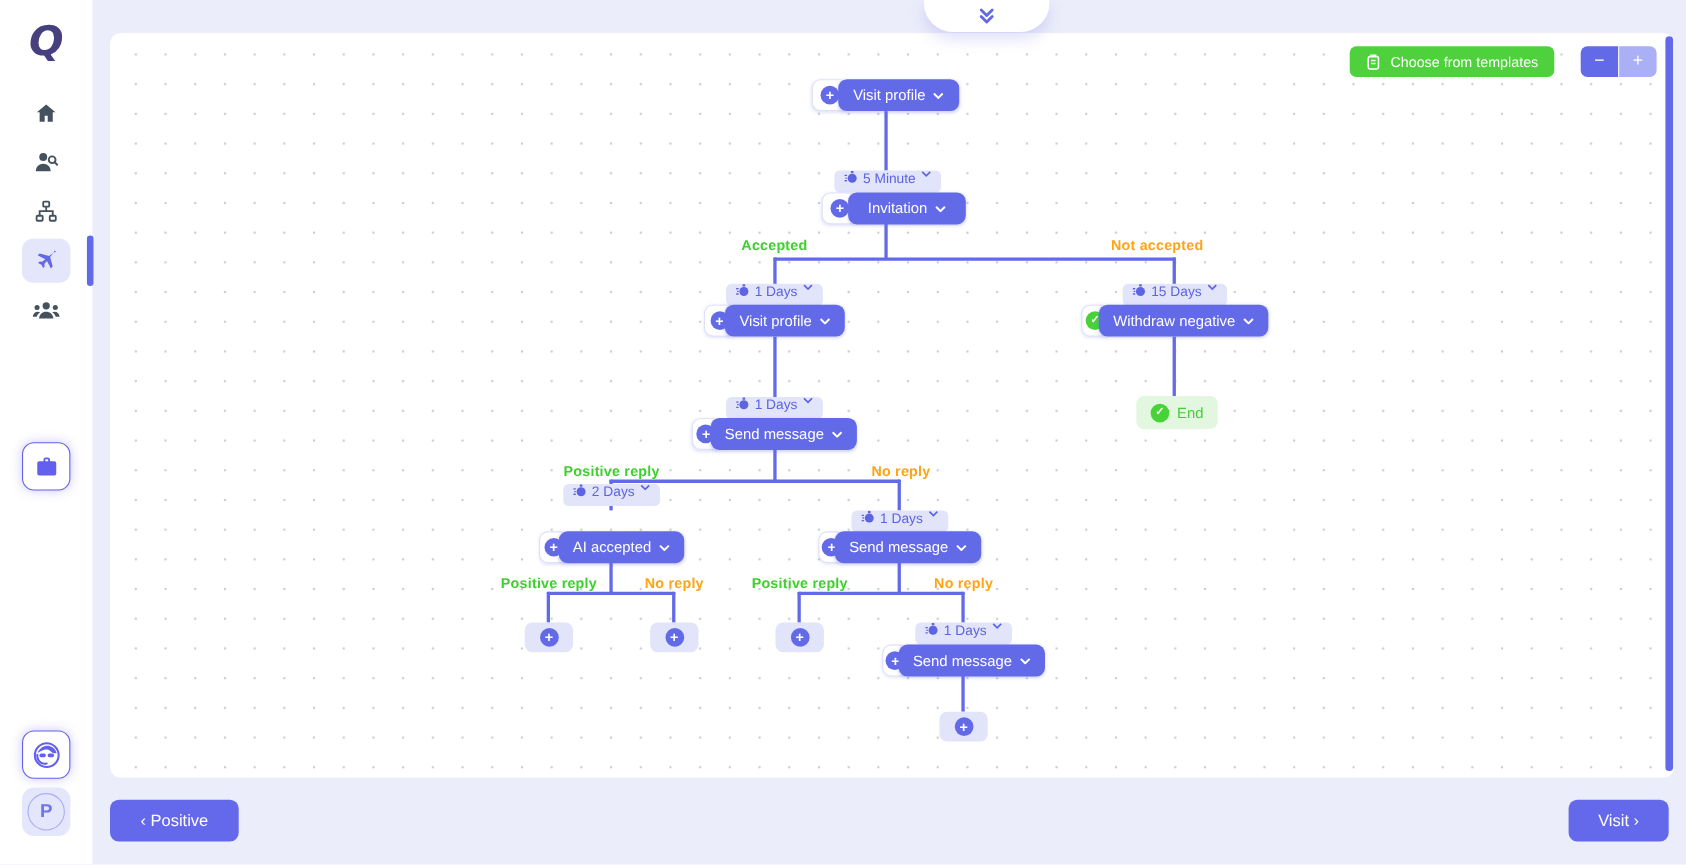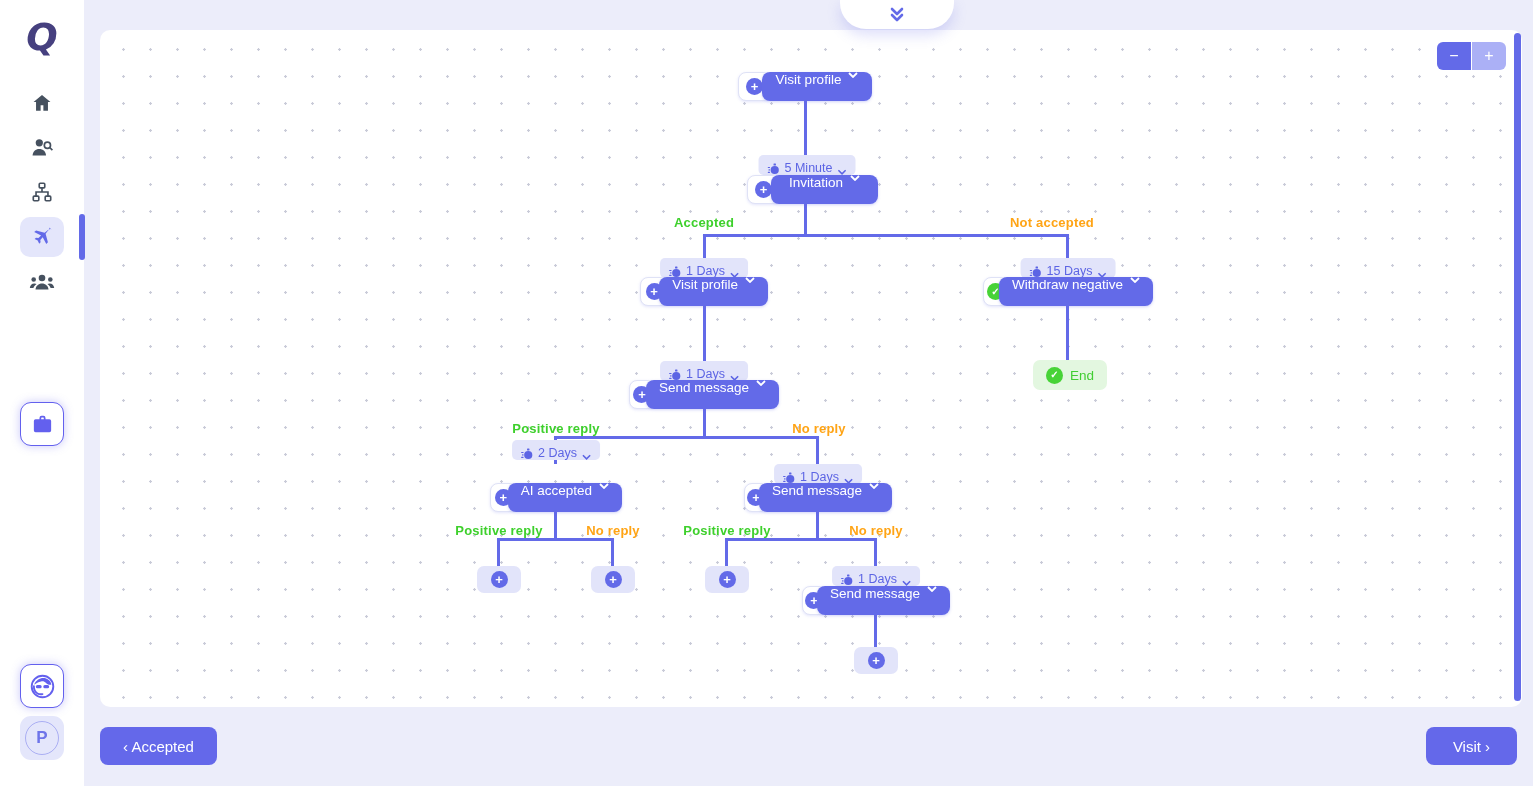--- a/index.html
+++ b/index.html
@@ -29,26 +29,26 @@
   .zout { background:#636ae8; border-radius:6px 0 0 6px; margin-right:1px; }
   .zin  { background:#abb0f6; border-radius:0 6px 6px 0; }
   .vscroll { position:absolute; right:1px; top:3px; width:7px; height:668px; background:#636ae8; border-radius:4px; }
 
   
   .line { position:absolute; background:#636ae8; }
   .lv { width:3px; } .lh { height:3px; border-radius:2px; }
 
   .node { position:absolute; height:29px; display:flex; align-items:stretch; }
   .node-add { width:33px; background:#fff; border:1px solid #dfe2f6; border-radius:8px; display:flex; align-items:center; justify-content:center; margin-right:-9px; cursor:pointer; box-shadow:0 1px 3px rgba(99,106,232,.18); }
-  .node-main { position:relative; z-index:1; flex:1; background:#636ae8; border:none; border-radius:8px; color:#fff; display:flex; align-items:flex-start; justify-content:center; gap:7px; font-size:13.5px; font-family:inherit; padding:0 13px; cursor:pointer; white-space:nowrap; box-shadow:0 1px 3px rgba(99,106,232,.3); }
+  .node-main { position:relative; z-index:1; flex:1; background:#636ae8; border:none; border-radius:8px; color:#fff; display:flex; align-items:center; justify-content:center; gap:7px; font-size:13.5px; font-family:inherit; padding:0 13px; cursor:pointer; white-space:nowrap; box-shadow:0 1px 3px rgba(99,106,232,.3); }
 
   .plus-circle { width:17px; height:17px; border-radius:50%; background:#636ae8; color:#fff; font-size:13px; font-weight:700; display:flex; align-items:center; justify-content:center; line-height:1; }
   .check-circle { width:17px; height:17px; border-radius:50%; background:#47d337; color:#fff; font-size:10px; font-weight:700; display:flex; align-items:center; justify-content:center; line-height:1; }
 
-  .delay { position:absolute; transform:translateX(-50%); height:20px; background:#e2e4fa; color:#5c64e4; border:none; border-radius:5px; display:inline-flex; align-items:flex-end; gap:5px; padding:0 9px; font-size:12.5px; font-family:inherit; cursor:pointer; white-space:nowrap; }
+  .delay { position:absolute; transform:translateX(-50%); height:20px; background:#e2e4fa; color:#5c64e4; border:none; border-radius:5px; display:inline-flex; align-items:flex-start; gap:5px; padding:0 9px; font-size:12.5px; font-family:inherit; cursor:pointer; white-space:nowrap; }
   .branch-label { position:absolute; transform:translateX(-50%); font-size:13px; font-weight:700; white-space:nowrap; letter-spacing:.2px; }
   .lbl-green { color:#3ed02c;text-align:center; } .lbl-orange { color:#ffa415; }
   .ph { position:absolute; width:44px; height:27px; background:#e2e4fa; border:none; border-radius:7px; display:flex; align-items:center; justify-content:center; cursor:pointer; }
   .end-chip { position:absolute; left:933px; top:330px; height:30px; background:#e3f7e0; border-radius:7px; color:#42ce33; display:flex; align-items:center; gap:7px; padding:0 13px; font-size:13.5px; }
 
   
   .btn-nav { position:absolute; top:727px; height:38px; background:#6468ea; border:none; border-radius:8px; color:#fff; font-size:15px; font-family:inherit; cursor:pointer; }
   .btn-prev { left:100px; width:117px; }
   .btn-next { left:1426px; width:91px; }
 </style>
@@ -120,20 +120,27 @@
 <div class="collapse-pill">
   <svg width="18" height="16" viewBox="0 0 18 16" fill="none" stroke="#636ae8" stroke-width="2.6" stroke-linecap="round" stroke-linejoin="round">
       <polyline points="4,2 9,7 14,2"></polyline>
       <polyline points="4,8 9,13 14,8"></polyline>
     </svg>
 </div>
 
 <div class="canvas">
 
 
+  <button class="templates-btn">
+    <svg width="13" height="15" viewBox="0 0 14 16" fill="none" stroke="#fff" stroke-width="1.5">
+        <rect x="2" y="2.6" width="10" height="12" rx="1.6"></rect>
+        <path d="M4.8 2.6V1.2h4.4v1.4M4.8 6.4h4.4M4.8 9.4h4.4"></path>
+      </svg>
+    <span>Choose from templates</span>
+  </button>
 
   <div class="zoomctl">
     <button class="zbtn zout">−</button>
     <button class="zbtn zin">+</button>
   </div>
 
   <div class="line lv" style="left:704px;top:71px;height:54px"></div>
   <div class="line lv" style="left:704px;top:173px;height:33px"></div>
   <div class="line lh" style="left:603px;top:204px;width:366px"></div>
   <div class="line lv" style="left:603px;top:204px;height:25px"></div>
@@ -365,14 +372,14 @@
   <button class="ph" style="left:605px;top:536px">
       <span class="plus-circle">+</span>
     </button>
   <button class="ph" style="left:754px;top:617px">
       <span class="plus-circle">+</span>
     </button>
 
   <div class="vscroll"></div>
 </div>
 
-<button class="btn-nav btn-prev">‹ Accepted</button>
+<button class="btn-nav btn-prev">‹ Positive</button>
 <button class="btn-nav btn-next">Visit ›</button>
 
 </body></html>

